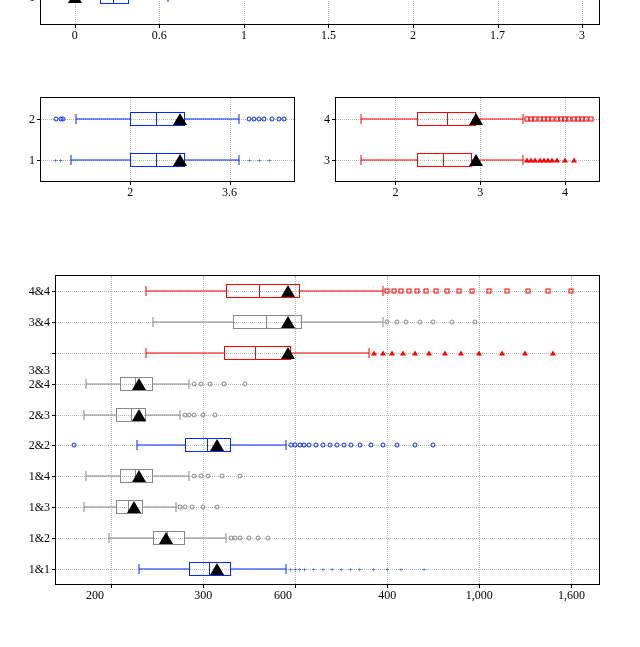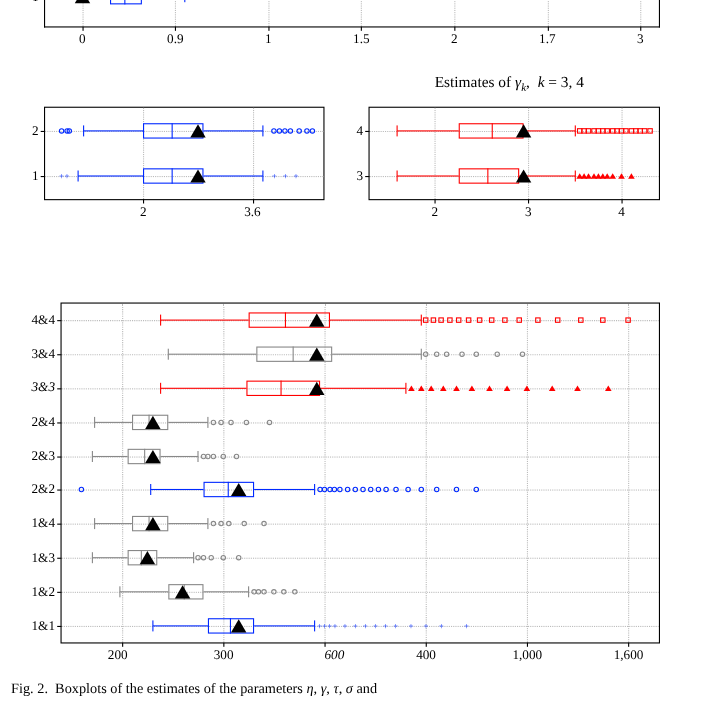--- a/index.html
+++ b/index.html
@@ -25,21 +25,21 @@
 </style>
 </head>
 <body>
 <div class="page">
 
 <div id="plot-top" class="plot" style="left:40px;top:-30px;width:560px;height:55px;border-top:none;">
       <div class="grid-v" style="left: 33.8182px;"></div>
       <div class="tick" style="left: 8.81818px; top: 58px; width: 50px;">0</div>
       <div style="position: absolute; left: 33.8182px; top: 54px; width: 0px; height: 4px; border-left: 1px solid rgb(0, 0, 0);"></div>
       <div class="grid-v" style="left: 118.364px;"></div>
-      <div class="tick" style="left: 93.3636px; top: 58px; width: 50px;">0.9</div>
+      <div class="tick" style="left: 93.3636px; top: 58px; width: 50px;">0.6</div>
       <div style="position: absolute; left: 118.364px; top: 54px; width: 0px; height: 4px; border-left: 1px solid rgb(0, 0, 0);"></div>
       <div class="grid-v" style="left: 202.909px;"></div>
       <div class="tick" style="left: 177.909px; top: 58px; width: 50px;">1</div>
       <div style="position: absolute; left: 202.909px; top: 54px; width: 0px; height: 4px; border-left: 1px solid rgb(0, 0, 0);"></div>
       <div class="grid-v" style="left: 287.455px;"></div>
       <div class="tick" style="left: 262.455px; top: 58px; width: 50px;">1.5</div>
       <div style="position: absolute; left: 287.455px; top: 54px; width: 0px; height: 4px; border-left: 1px solid rgb(0, 0, 0);"></div>
       <div class="grid-v" style="left: 372px;"></div>
       <div class="tick" style="left: 347px; top: 58px; width: 50px;">2</div>
       <div style="position: absolute; left: 372px; top: 54px; width: 0px; height: 4px; border-left: 1px solid rgb(0, 0, 0);"></div>
@@ -97,21 +97,20 @@
       <div class="pt cir" style="left: 208.353px; top: 20.75px; border-color: rgb(0, 41, 255);"></div>
       <div class="pt cir" style="left: 213.314px; top: 20.75px; border-color: rgb(0, 41, 255);"></div>
       <div class="pt cir" style="left: 218.275px; top: 20.75px; border-color: rgb(0, 41, 255);"></div>
       <div class="pt cir" style="left: 223.235px; top: 20.75px; border-color: rgb(0, 41, 255);"></div>
       <div class="pt cir" style="left: 230.676px; top: 20.75px; border-color: rgb(0, 41, 255);"></div>
       <div class="pt cir" style="left: 238.118px; top: 20.75px; border-color: rgb(0, 41, 255);"></div>
       <div class="pt cir" style="left: 243.078px; top: 20.75px; border-color: rgb(0, 41, 255);"></div>
       <div class="tri-true" style="left: 138.902px; top: 20.75px;"></div>
     </div>
 
-<div class="title" style="left:323px;top:68px;width:280px">Estimates of <i>γ<sub>k</sub></i>, &nbsp;<i>k</i> = 3, 4</div>
 <div id="plot-g34" class="plot" style="left:335px;top:97px;width:265px;height:85px;">
       <div class="grid-v" style="left: 59.3871px;"></div>
       <div class="tick" style="left: 34.3871px; top: 87px; width: 50px;">2</div>
       <div style="position: absolute; left: 59.3871px; top: 83px; width: 0px; height: 4px; border-left: 1px solid rgb(0, 0, 0);"></div>
       <div class="grid-v" style="left: 144.226px;"></div>
       <div class="tick" style="left: 119.226px; top: 87px; width: 50px;">3</div>
       <div style="position: absolute; left: 144.226px; top: 83px; width: 0px; height: 4px; border-left: 1px solid rgb(0, 0, 0);"></div>
       <div class="grid-v" style="left: 229.065px;"></div>
       <div class="tick" style="left: 204.065px; top: 87px; width: 50px;">4</div>
       <div style="position: absolute; left: 229.065px; top: 83px; width: 0px; height: 4px; border-left: 1px solid rgb(0, 0, 0);"></div>
@@ -160,27 +159,27 @@
       <div class="pt sq" style="left: 237.548px; top: 20.75px; border-color: rgb(255, 0, 0);"></div>
       <div class="pt sq" style="left: 241.79px; top: 20.75px; border-color: rgb(255, 0, 0);"></div>
       <div class="pt sq" style="left: 246.032px; top: 20.75px; border-color: rgb(255, 0, 0);"></div>
       <div class="pt sq" style="left: 250.274px; top: 20.75px; border-color: rgb(255, 0, 0);"></div>
       <div class="pt sq" style="left: 254.516px; top: 20.75px; border-color: rgb(255, 0, 0);"></div>
       <div class="tri-true" style="left: 139.984px; top: 20.75px;"></div>
     </div>
 
 <div id="plot-sigma" class="plot" style="left:55px;top:275px;width:545px;height:310px;">
       <div class="grid-v" style="left: 55.2203px;"></div>
-      <div class="tick" style="left: 26px; top: 312px; width: 50px;">200</div>
+      <div class="tick" style="left: 14px; top: 312px; width: 50px;">200</div>
       <div style="position: absolute; left: 55.2203px; top: 308px; width: 0px; height: 4px; border-left: 1px solid rgb(0, 0, 0);"></div>
       <div class="grid-v" style="left: 147.254px;"></div>
       <div class="tick" style="left: 122.254px; top: 312px; width: 50px;">300</div>
       <div style="position: absolute; left: 147.254px; top: 308px; width: 0px; height: 4px; border-left: 1px solid rgb(0, 0, 0);"></div>
       <div class="grid-v" style="left: 239.288px;"></div>
-      <div class="tick" style="left: 223px; top: 312px; width: 50px; font-style: italic;">600</div>
+      <div class="tick" style="left: 202px; top: 312px; width: 50px;">600</div>
       <div style="position: absolute; left: 239.288px; top: 308px; width: 0px; height: 4px; border-left: 1px solid rgb(0, 0, 0);"></div>
       <div class="grid-v" style="left: 331.322px;"></div>
       <div class="tick" style="left: 306.322px; top: 312px; width: 50px;">400</div>
       <div style="position: absolute; left: 331.322px; top: 308px; width: 0px; height: 4px; border-left: 1px solid rgb(0, 0, 0);"></div>
       <div class="grid-v" style="left: 423.356px;"></div>
       <div class="tick" style="left: 398.356px; top: 312px; width: 50px;">1,000</div>
       <div style="position: absolute; left: 423.356px; top: 308px; width: 0px; height: 4px; border-left: 1px solid rgb(0, 0, 0);"></div>
       <div class="grid-v" style="left: 515.39px;"></div>
       <div class="tick" style="left: 490.39px; top: 312px; width: 50px;">1,600</div>
       <div style="position: absolute; left: 515.39px; top: 308px; width: 0px; height: 4px; border-left: 1px solid rgb(0, 0, 0);"></div>
@@ -313,21 +312,21 @@
       <div class="box" style="border-color: rgb(136, 136, 136); left: 64.4237px; width: 32.2119px; top: 107.8px;">
         <div class="med" style="border-color: rgb(136, 136, 136); left: 13.8051px;"></div>
       </div>
       <div class="pt cir" style="left: 138.051px; top: 107.8px; border-color: rgb(136, 136, 136);"></div>
       <div class="pt cir" style="left: 144.953px; top: 107.8px; border-color: rgb(136, 136, 136);"></div>
       <div class="pt cir" style="left: 154.157px; top: 107.8px; border-color: rgb(136, 136, 136);"></div>
       <div class="pt cir" style="left: 167.962px; top: 107.8px; border-color: rgb(136, 136, 136);"></div>
       <div class="pt cir" style="left: 188.669px; top: 107.8px; border-color: rgb(136, 136, 136);"></div>
       <div class="tri-true" style="left: 82.8305px; top: 107.8px;"></div>
       <div class="grid-h" style="top: 77px;"></div>
-      <div class="ylab" style="top: 76px; font-style: italic;">3&amp;3</div>
+      <div class="ylab" style="top: 94px;">3&amp;3</div>
       <div style="position: absolute; left: -4px; top: 77px; width: 4px; height: 0px; border-top: 1px solid rgb(0, 0, 0);"></div>
       <div class="wh" style="border-color: rgb(255, 0, 0); left: 89.7331px; width: 78.2288px; top: 77px;"></div>
       <div class="wh" style="border-color: rgb(255, 0, 0); left: 234.686px; width: 78.2288px; top: 77px;"></div>
       <div class="cap" style="border-color: rgb(255, 0, 0); left: 89.7331px; top: 77px;"></div>
       <div class="cap" style="border-color: rgb(255, 0, 0); left: 312.915px; top: 77px;"></div>
       <div class="box" style="border-color: rgb(255, 0, 0); left: 167.962px; width: 66.7246px; top: 77px;">
         <div class="med" style="border-color: rgb(255, 0, 0); left: 29.911px;"></div>
       </div>
       <div class="pt tr" style="left: 317.517px; top: 77px; border-bottom: 5px solid rgb(255, 0, 0); background: none;"></div>
       <div class="pt tr" style="left: 326.72px; top: 77px; border-bottom: 5px solid rgb(255, 0, 0); background: none;"></div>
@@ -381,15 +380,14 @@
       <div class="pt sq" style="left: 402.648px; top: 15.4px; border-color: rgb(255, 0, 0);"></div>
       <div class="pt sq" style="left: 416.453px; top: 15.4px; border-color: rgb(255, 0, 0);"></div>
       <div class="pt sq" style="left: 432.559px; top: 15.4px; border-color: rgb(255, 0, 0);"></div>
       <div class="pt sq" style="left: 450.966px; top: 15.4px; border-color: rgb(255, 0, 0);"></div>
       <div class="pt sq" style="left: 471.674px; top: 15.4px; border-color: rgb(255, 0, 0);"></div>
       <div class="pt sq" style="left: 492.381px; top: 15.4px; border-color: rgb(255, 0, 0);"></div>
       <div class="pt sq" style="left: 515.39px; top: 15.4px; border-color: rgb(255, 0, 0);"></div>
       <div class="tri-true" style="left: 232.386px; top: 15.4px;"></div>
     </div>
 
-<div class="caption" style="top:618px">Fig. 2. &nbsp;Boxplots of the estimates of the parameters <i>η</i>, <i>γ</i>, <i>τ</i>, <i>σ</i> and</div>
 
 </div>
 
 </body></html>

